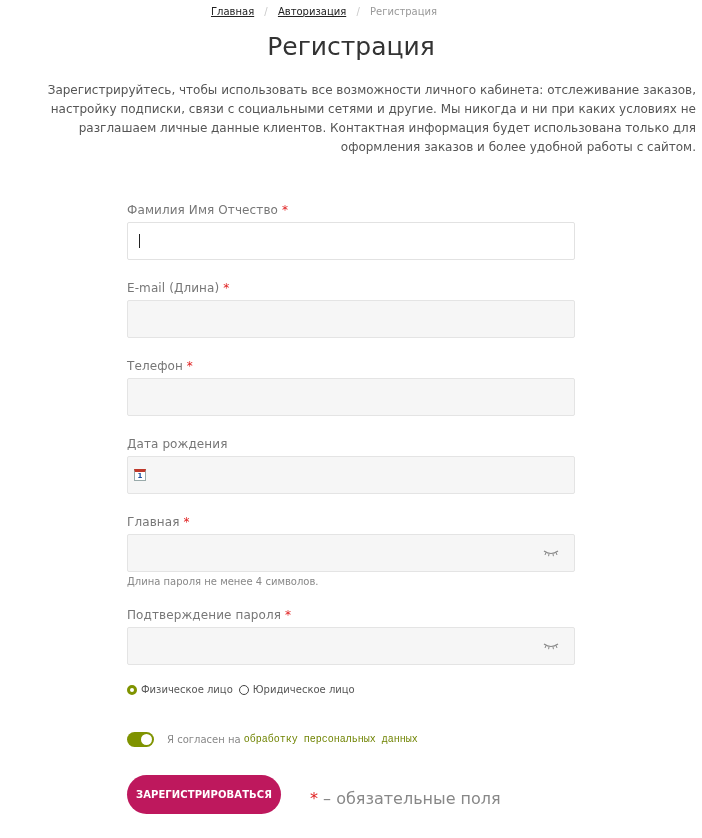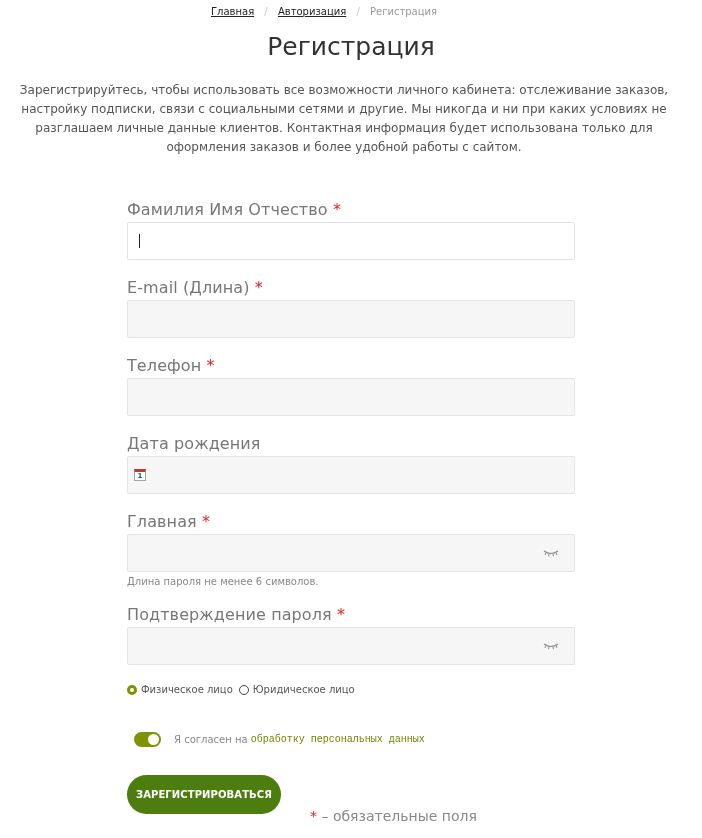--- a/index.html
+++ b/index.html
@@ -6,44 +6,44 @@
     html, body { width: 702px; height: 838px; background: #ffffff; overflow: hidden; }
     body { font-family: "DejaVu Sans", "Liberation Sans", sans-serif; color: #333; position: relative; }
 
     .breadcrumb { position: absolute; top: 5px; left: 0; width: 648px; text-align: center; font-size: 10px; line-height: 14px; }
     .breadcrumb a { color: #222; text-decoration: underline; }
     .breadcrumb .sep { color: #c8c8c8; margin: 0 7px; }
     .breadcrumb .current { color: #999; }
 
     .page-title { position: absolute; top: 30px; left: 0; width: 702px; text-align: center; font-size: 25px; font-weight: normal; color: #333; line-height: 34px; }
 
-    .intro { position: absolute; top: 81px; left: 3px; width: 682px; text-align: center; font-size: 12px; line-height: 19px; color: #555; }
+    .intro { position: absolute; top: 81px; left: 14px; width: 682px; text-align: right; font-size: 12px; line-height: 19px; color: #555; }
 
     .form { position: absolute; left: 127px; top: 200px; width: 448px; }
-    .field-label { position: absolute; left: 0; font-size: 16px; color: #777; line-height: 14px; letter-spacing: 0.1px; }
+    .field-label { position: absolute; left: 0; font-size: 12px; color: #777; line-height: 14px; letter-spacing: 0.1px; }
     .req { color: #e02020; }
     .input { position: absolute; left: 0; width: 448px; height: 38px; background: #f6f6f6; border: 1px solid #e4e4e4; border-radius: 2px; }
     .input.focused { background: #fff; border-color: #e2e2e2; }
     .caret { position: absolute; left: 11px; top: 11px; width: 1px; height: 14px; background: #222; }
     .cal-icon { position: absolute; left: 6px; top: 12px; width: 12px; height: 12px; border: 1px solid #9aa; border-top: 3px solid #c0392b; background: #fff; font-size: 7px; line-height: 8px; text-align: center; color: #1a4c9c; font-weight: bold; font-family: "DejaVu Sans", sans-serif; }
     .eye-icon { position: absolute; right: 15px; top: 13px; width: 16px; height: 10px; }
     .hint { position: absolute; left: 0; font-size: 10px; color: #888; line-height: 14px; }
 
     .radio-group { position: absolute; left: 0; top: 484px; display: flex; font-size: 10px; color: #555; }
     .radio { display: inline-block; width: 10px; height: 10px; border-radius: 50%; border: 1px solid #444; margin-right: 4px; background: #fff; }
     .radio.checked { border: 3px solid #7f9300; }
     .radio-item { display: flex; align-items: center; margin-right: 6px; }
 
-    .consent { position: absolute; left: 7px; top: 532px; display: flex; align-items: center; font-size: 10px; color: #888; }
+    .consent { position: absolute; left: 0; top: 532px; display: flex; align-items: center; font-size: 10px; color: #888; }
     .toggle { width: 27px; height: 15px; border-radius: 8px; background: #7f9300; position: relative; margin-right: 13px; }
     .toggle .knob { position: absolute; right: 2px; top: 2px; width: 11px; height: 11px; border-radius: 50%; background: #fff; }
     .consent a { color: #6f8300; text-decoration: none; font-family: Liberation Mono, monospace; }
 
-    .submit { position: absolute; left: 0; top: 575px; width: 154px; height: 39px; border-radius: 20px; background: #4d7c0f; color: #fff; border: none; font-size: 10px; font-weight: bold; letter-spacing: 0.1px; font-family: "DejaVu Sans", sans-serif; }
-    .required-note { position: absolute; left: 183px; top: 589px; font-size: 14px; color: #888; margin-top: 19px; }
+    .submit { position: absolute; left: 0; top: 575px; width: 154px; height: 39px; border-radius: 20px; background: #be185d; color: #fff; border: none; font-size: 10px; font-weight: bold; letter-spacing: 0.1px; font-family: "DejaVu Sans", sans-serif; }
+    .required-note { position: absolute; left: 183px; top: 589px; font-size: 16px; color: #888; }
   </style>
 </head>
 <body>
 
 <nav class="breadcrumb">
   <a href="#">Главная</a>
   <span class="sep">/</span>
   <a href="#">Авторизация</a>
   <span class="sep">/</span>
   <span class="current">Регистрация</span>
@@ -88,21 +88,21 @@
   </label>
   <div class="input" style="top:334px;">
     <svg class="eye-icon" viewBox="0 0 16 10">
       <path d="M1 3 Q8 8 15 3" fill="none" stroke="#888" stroke-width="1.2"></path>
       <line x1="3" y1="4.5" x2="2" y2="7" stroke="#888" stroke-width="1"></line>
       <line x1="6" y1="5.8" x2="5.6" y2="8.2" stroke="#888" stroke-width="1"></line>
       <line x1="10" y1="5.8" x2="10.4" y2="8.2" stroke="#888" stroke-width="1"></line>
       <line x1="13" y1="4.5" x2="14" y2="7" stroke="#888" stroke-width="1"></line>
     </svg>
   </div>
-  <div class="hint" style="top:375px;">Длина пароля не менее 6 символов.</div>
+  <div class="hint" style="top:375px;">Длина пароля не менее 4 символов.</div>
 
   <label class="field-label" style="top:408px;">
     <span>Подтверждение пароля</span>
     <span class="req">*</span>
   </label>
   <div class="input" style="top:427px;">
     <svg class="eye-icon" viewBox="0 0 16 10">
       <path d="M1 3 Q8 8 15 3" fill="none" stroke="#888" stroke-width="1.2"></path>
       <line x1="3" y1="4.5" x2="2" y2="7" stroke="#888" stroke-width="1"></line>
       <line x1="6" y1="5.8" x2="5.6" y2="8.2" stroke="#888" stroke-width="1"></line>

